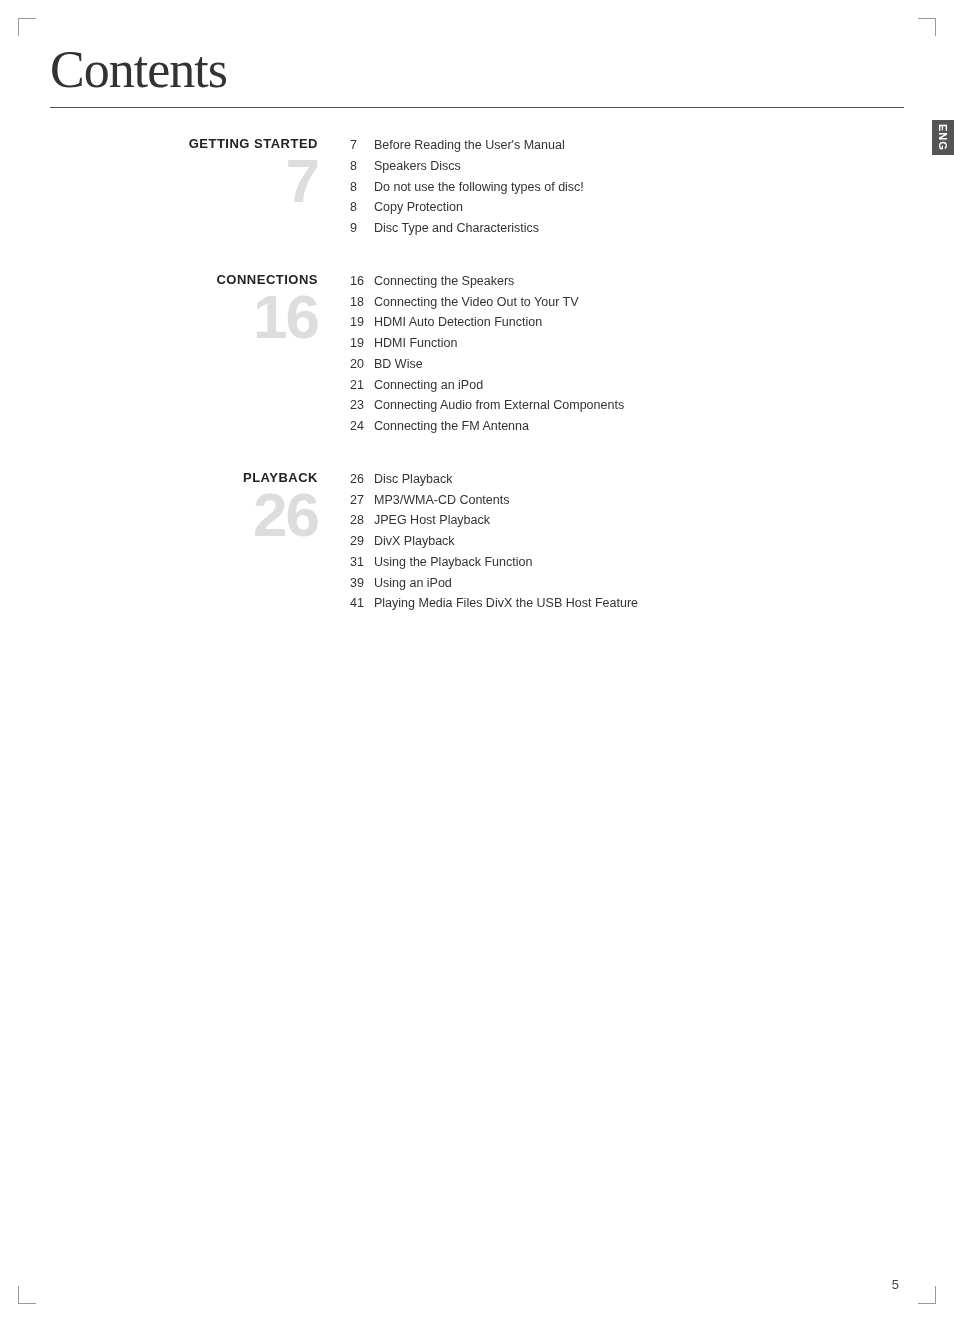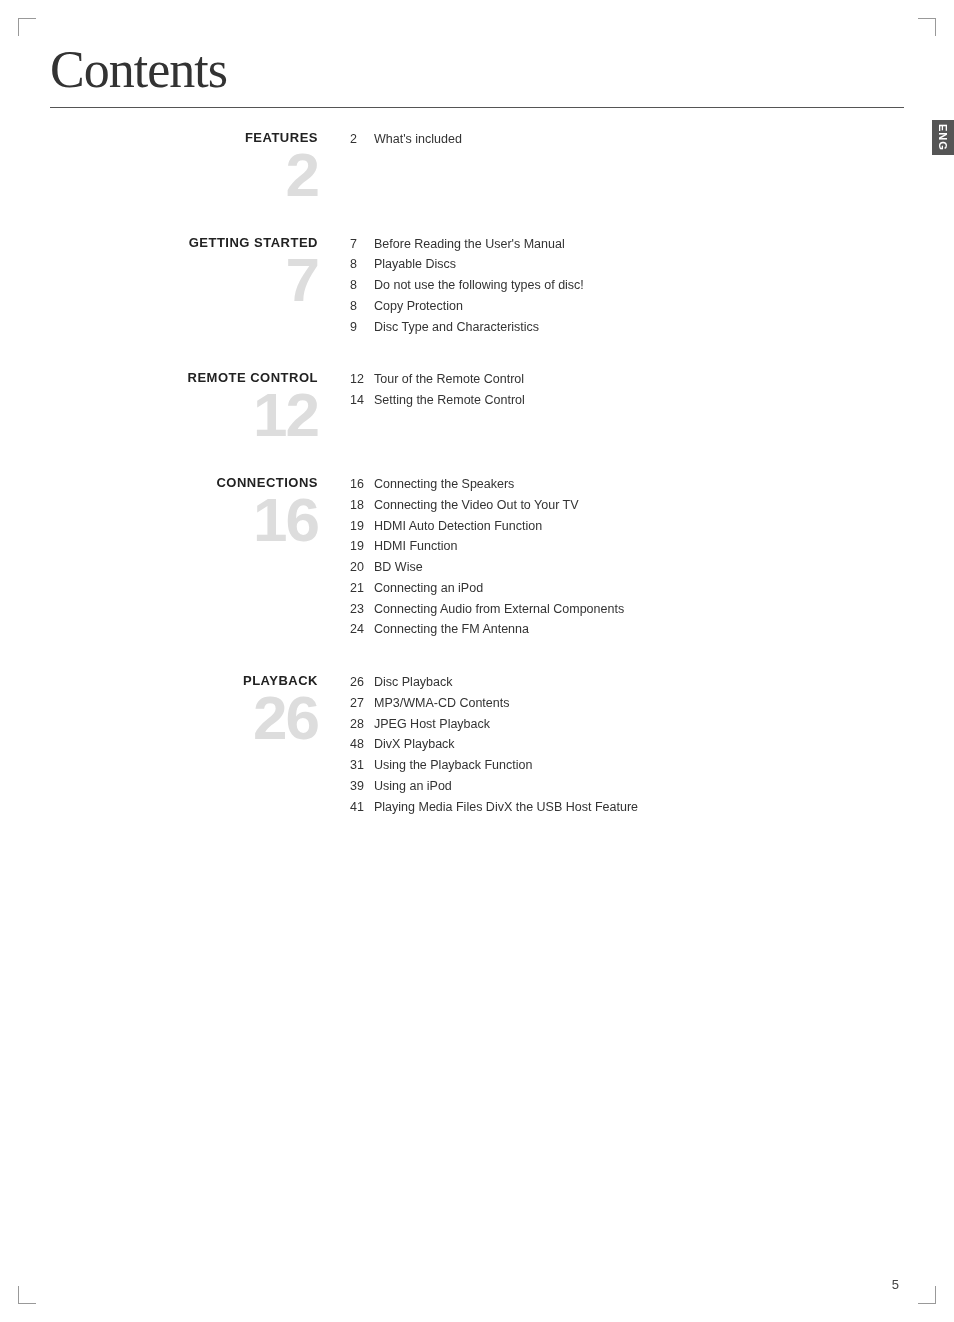--- a/index.html
+++ b/index.html
@@ -51,21 +51,21 @@
     .page-num {
       position: absolute;
       bottom: 30px;
       right: 55px;
       font-size: 13px;
       color: #444;
     }
 
     
     .title-area {
-      margin-bottom: 18px;
+      margin-bottom: 24px;
       border-bottom: 1.5px solid #555;
       padding-bottom: 8px;
     }
     .title-text {
       font-size: 52px;
       font-weight: 300;
       color: #333;
       letter-spacing: -1px;
       font-family: 'Times New Roman', Times, serif;
       border-bottom: none;
@@ -152,73 +152,45 @@
   <div class="corner-mark corner-bl"></div>
   <div class="corner-mark corner-br"></div>
 
   <div class="eng-badge">ENG</div>
 
   <div class="title-area">
     <span class="title-text">Contents</span>
   </div>
 
   <div class="toc-table" id="toc-container">
-  <div class="toc-row">
-        <div class="toc-left">
-          <span class="section-name">FEATURES</span>
-          <span class="section-num">2</span>
-        </div>
-        <div class="toc-right">
-          <div class="entry-row">
-            <span class="entry-num">2</span>
-            <span class="entry-text">What's included</span>
-          </div>
-        </div>
-      </div>
       <div class="toc-row">
         <div class="toc-left">
           <span class="section-name">GETTING STARTED</span>
           <span class="section-num">7</span>
         </div>
         <div class="toc-right">
           <div class="entry-row">
             <span class="entry-num">7</span>
             <span class="entry-text">Before Reading the User's Manual</span>
           </div>
           <div class="entry-row">
             <span class="entry-num">8</span>
-            <span class="entry-text">Playable Discs</span>
+            <span class="entry-text">Speakers Discs</span>
           </div>
           <div class="entry-row">
             <span class="entry-num">8</span>
             <span class="entry-text">Do not use the following types of disc!</span>
           </div>
           <div class="entry-row">
             <span class="entry-num">8</span>
             <span class="entry-text">Copy Protection</span>
           </div>
           <div class="entry-row">
             <span class="entry-num">9</span>
             <span class="entry-text">Disc Type and Characteristics</span>
-          </div>
-        </div>
-      </div>
-      <div class="toc-row">
-        <div class="toc-left">
-          <span class="section-name">REMOTE CONTROL</span>
-          <span class="section-num">12</span>
-        </div>
-        <div class="toc-right">
-          <div class="entry-row">
-            <span class="entry-num">12</span>
-            <span class="entry-text">Tour of the Remote Control</span>
-          </div>
-          <div class="entry-row">
-            <span class="entry-num">14</span>
-            <span class="entry-text">Setting the Remote Control</span>
           </div>
         </div>
       </div>
       <div class="toc-row">
         <div class="toc-left">
           <span class="section-name">CONNECTIONS</span>
           <span class="section-num">16</span>
         </div>
         <div class="toc-right">
           <div class="entry-row">
@@ -267,21 +239,21 @@
           </div>
           <div class="entry-row">
             <span class="entry-num">27</span>
             <span class="entry-text">MP3/WMA-CD Contents</span>
           </div>
           <div class="entry-row">
             <span class="entry-num">28</span>
             <span class="entry-text">JPEG Host Playback</span>
           </div>
           <div class="entry-row">
-            <span class="entry-num">48</span>
+            <span class="entry-num">29</span>
             <span class="entry-text">DivX Playback</span>
           </div>
           <div class="entry-row">
             <span class="entry-num">31</span>
             <span class="entry-text">Using the Playback Function</span>
           </div>
           <div class="entry-row">
             <span class="entry-num">39</span>
             <span class="entry-text">Using an iPod</span>
           </div>

